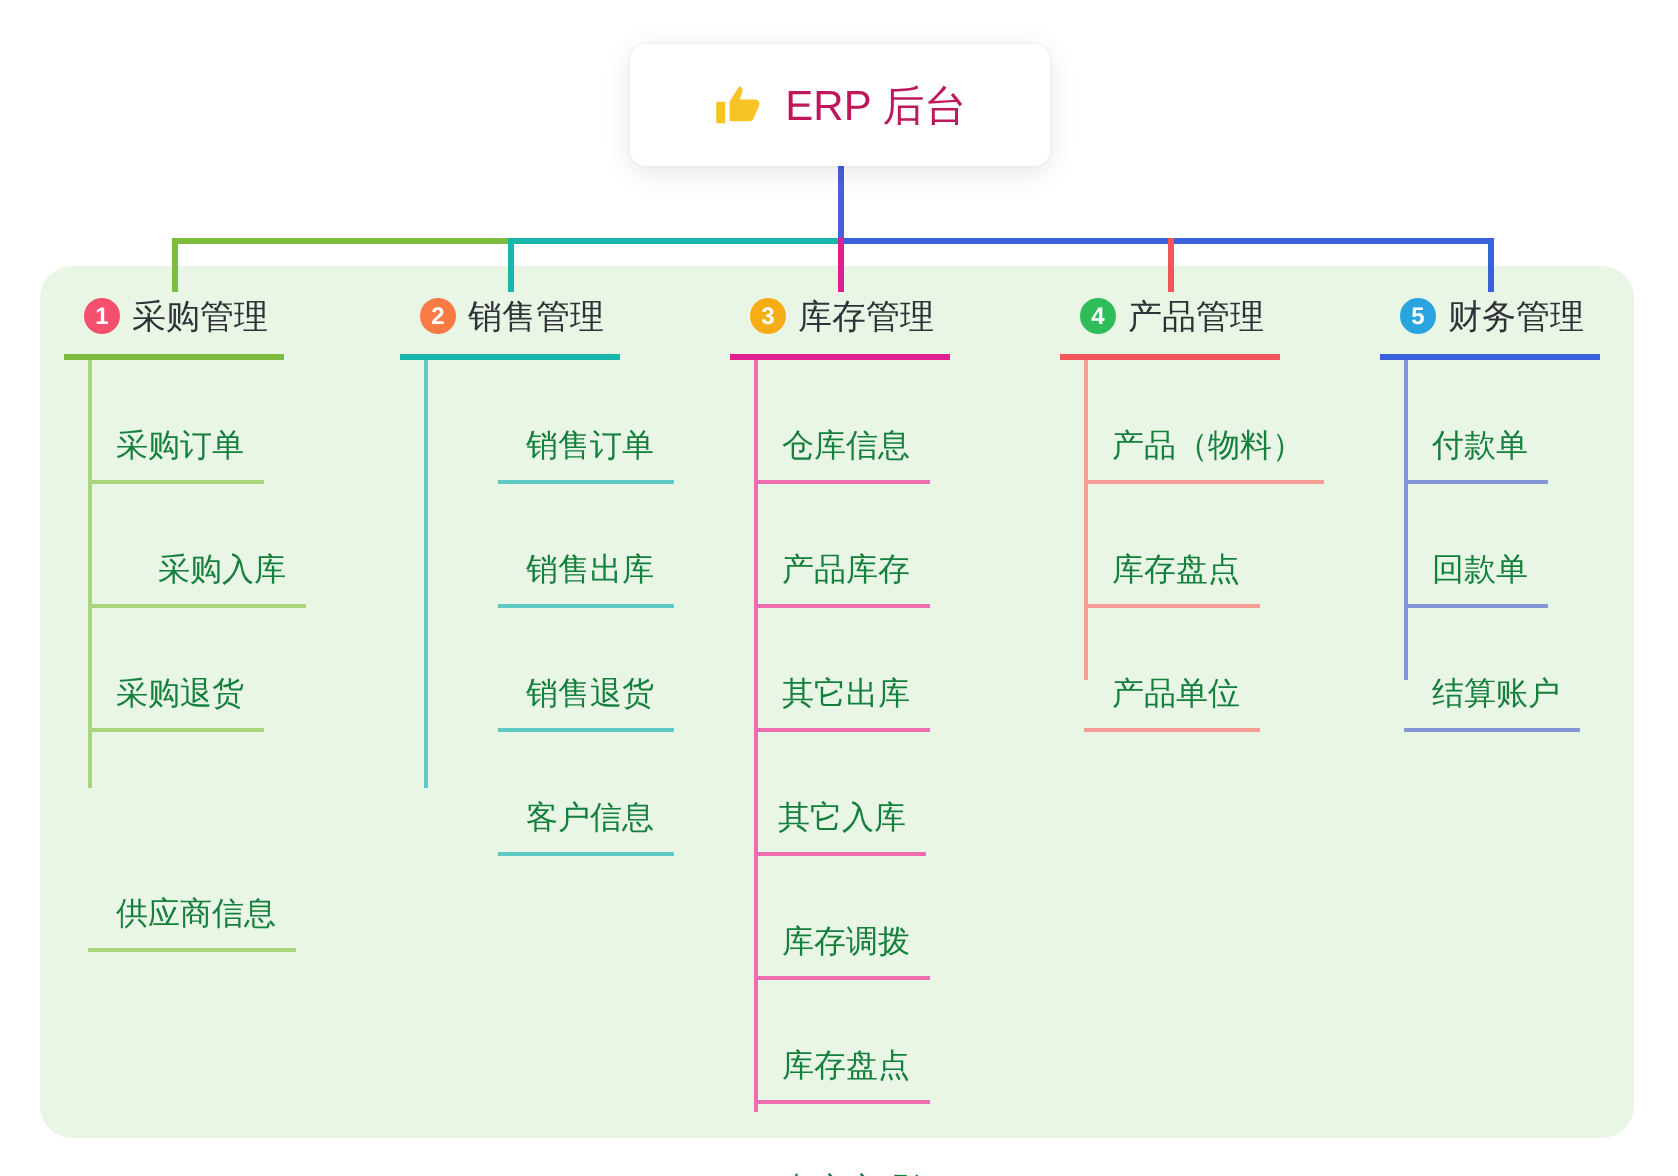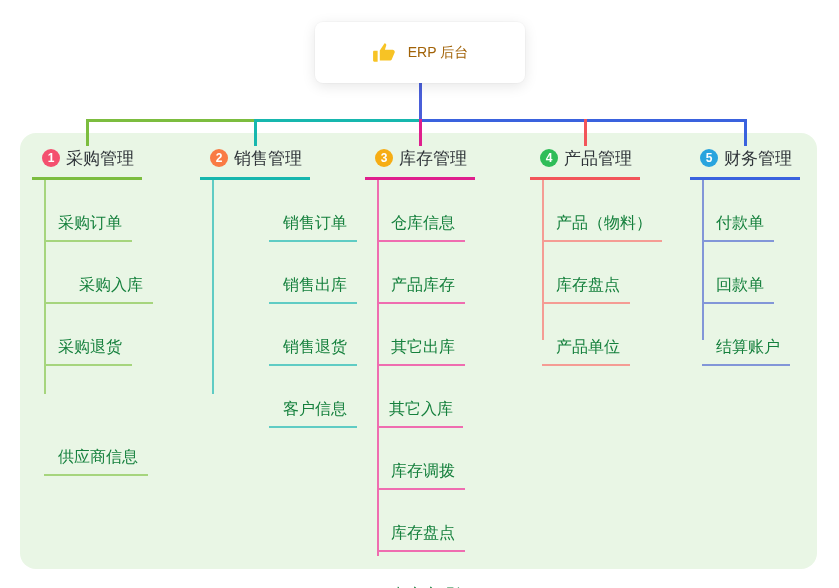--- a/index.html
+++ b/index.html
@@ -9,21 +9,21 @@
   }
   .panel{
     position:absolute;left:20px;top:133px;width:797px;height:436px;
     border-radius:16px;
   }
   .root-node{
     position:absolute;left:315px;top:22px;width:210px;height:61px;
     background:#ffffff;border-radius:8px;
     box-shadow:0 3px 14px rgba(0,0,0,0.10), 0 0 0 1px rgba(0,0,0,0.02);
     display:flex;align-items:center;justify-content:center;gap:10px;
-    font-size:14px;color:#a16207;cursor:pointer;
+    font-size:21px;color:#be185d;cursor:pointer;
   }
   .root-node .icon{width:26px;height:26px;display:inline-flex;flex:none;}
   .line{position:absolute;}
   .branch-title{
     position:absolute;top:146px;height:24px;
     display:inline-flex;align-items:center;gap:6px;
     padding:0 8px 7px 10px;border-bottom:3px solid;
     font-size:17px;font-weight:500;color:#2E3338;white-space:nowrap;cursor:pointer;
   }
   .badge{
@@ -75,21 +75,21 @@
         <div class="child" style="border-bottom-color: rgb(166, 213, 125);">采购订单</div>
         <div class="child" style="border-bottom-color: rgb(166, 213, 125); padding-left: 35px;">采购入库</div>
         <div class="child" style="border-bottom-color: rgb(166, 213, 125);">采购退货</div>
         <div class="child" style="border-bottom-color: rgb(166, 213, 125); margin-top: 48px;">供应商信息</div>
       </div>
       <div class="branch-title" style="left: 200px; border-bottom-color: rgb(23, 183, 174);">
         <span class="badge" style="background: rgb(249, 123, 68);">2</span>
         <span>销售管理</span>
       </div>
       <div class="stem" style="left: 212px; height: 214px; border-left-color: rgb(95, 204, 196);"></div>
-      <div class="children" style="left: 228px; padding-left: 41px;">
+      <div class="children" style="left: 208px; padding-left: 41px;">
         <div class="child" style="border-bottom-color: rgb(95, 204, 196);">销售订单</div>
         <div class="child" style="border-bottom-color: rgb(95, 204, 196);">销售出库</div>
         <div class="child" style="border-bottom-color: rgb(95, 204, 196);">销售退货</div>
         <div class="child" style="border-bottom-color: rgb(95, 204, 196);">客户信息</div>
       </div>
       <div class="branch-title" style="left: 365px; border-bottom-color: rgb(223, 31, 141);">
         <span class="badge" style="background: rgb(246, 173, 20);">3</span>
         <span>库存管理</span>
       </div>
       <div class="stem" style="left: 377px; height: 376px; border-left-color: rgb(239, 109, 176);"></div>

